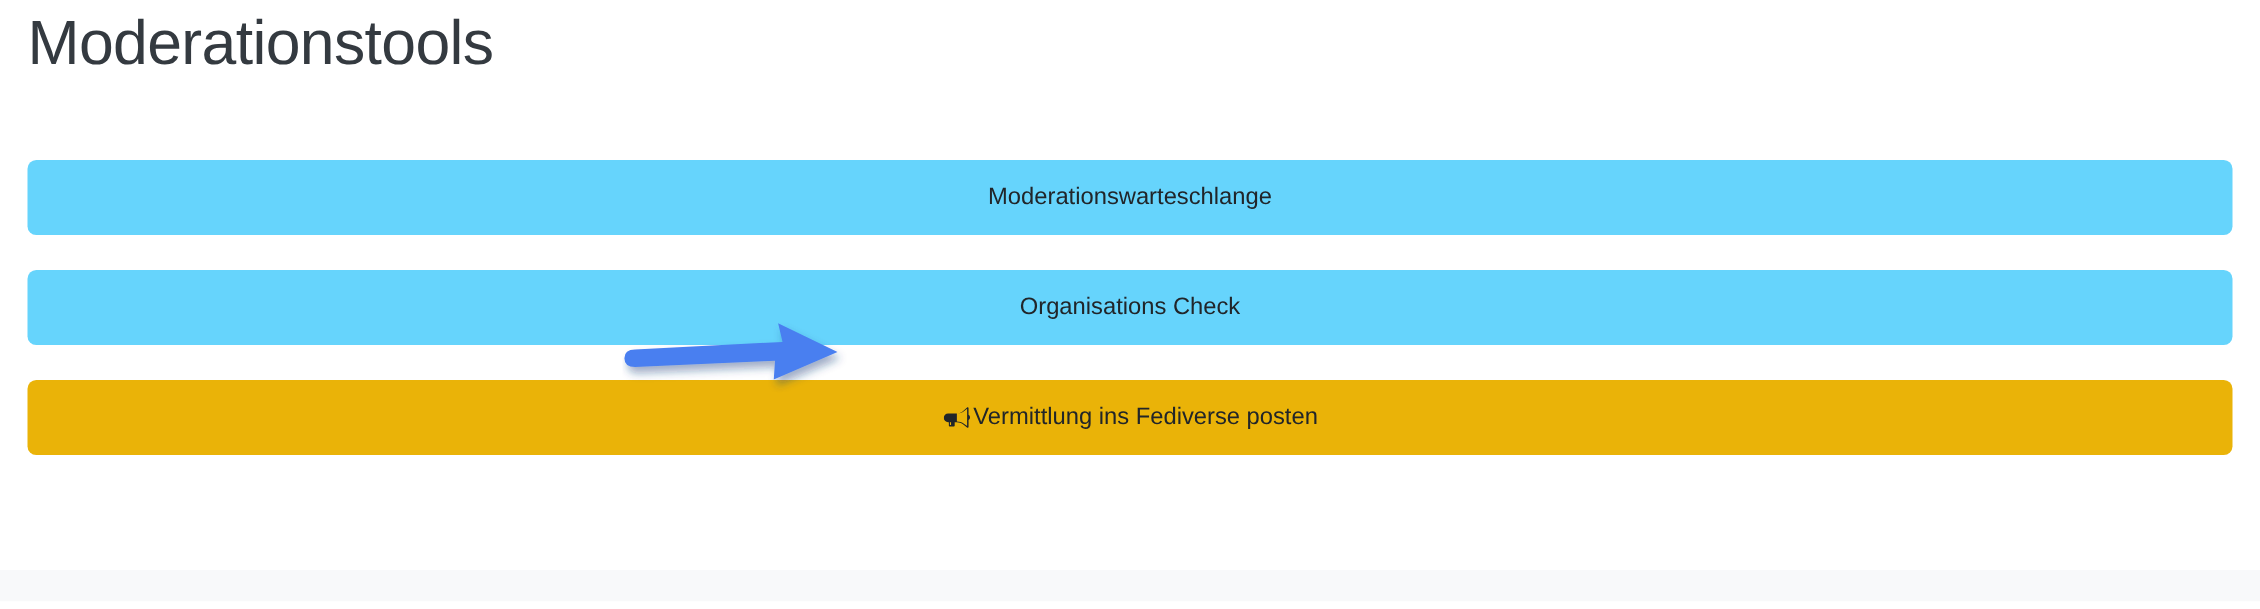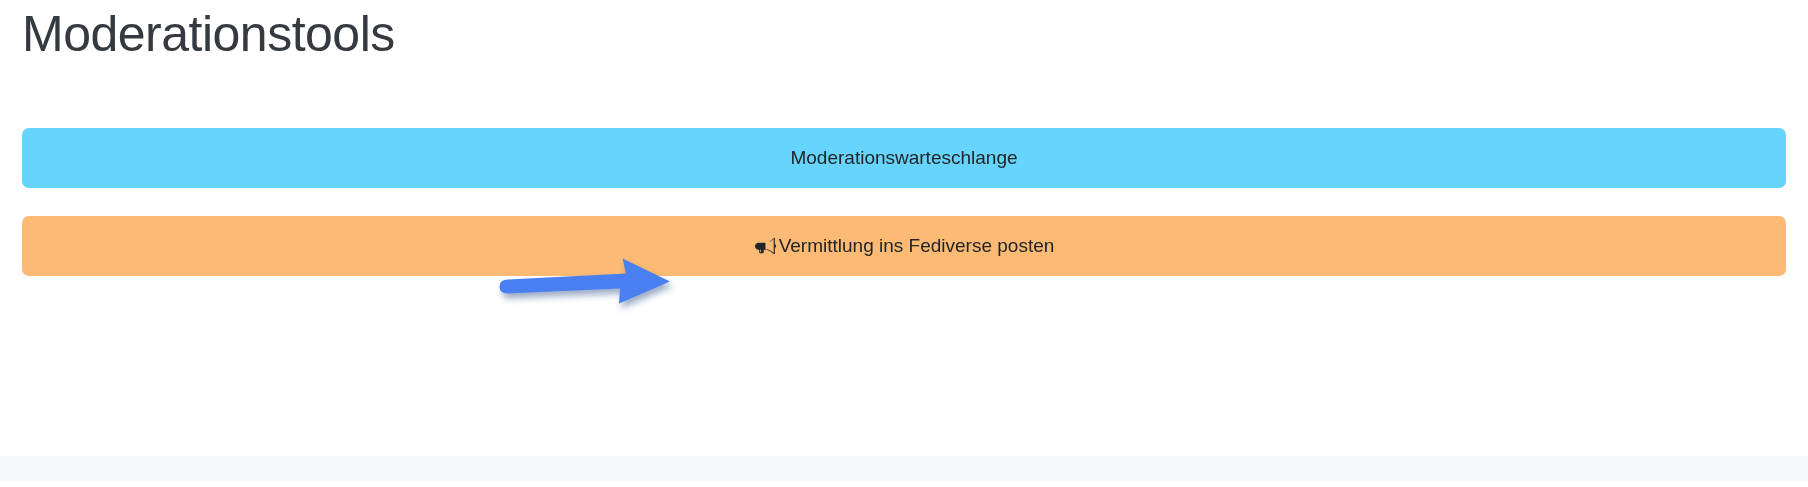--- a/index.html
+++ b/index.html
@@ -53,21 +53,21 @@
     color: #212529;
     cursor: pointer;
     margin-bottom: 28px;
     padding: 0 22px;
     text-align: center;
     white-space: nowrap;
     overflow: hidden;
   }
 
   .tool-button.cyan { background: #66d4fc; }
-  .tool-button.orange { background: #fdba74; text-align: right; }
+  .tool-button.orange { background: #eab308; text-align: right; }
   .tool-button:last-child { margin-bottom: 0; }
 
   .btn-label { display: inline-block; }
 
   .megaphone-icon {
     display: inline-flex;
     align-items: center;
     justify-content: center;
     width: 24px;
     height: 19px;
@@ -105,20 +105,23 @@
 
   <h1 class="page-title">Moderationstools</h1>
 
   <div class="button-stack">
 
     <button class="tool-button cyan">
       <span class="btn-label">Moderationswarteschlange</span>
     </button>
 
 
+    <button class="tool-button cyan">
+      <span class="btn-label">Organisations Check</span>
+    </button>
 
     <button class="tool-button orange">
       <span class="megaphone-icon">
         <svg viewBox="0 0 576 512" width="21" height="19" aria-hidden="true">
           <path fill="#212529" d="M576 240c0-23.6-12.9-44.3-32-55.4V32.1c0-8.8-7.2-16-16-16-3.6 0-7.1 1.2-10 3.4L414 110.2C378.3 136.9 334.1 152 288 152H96c-53 0-96 43-96 96s43 96 96 96h16v72c0 13.3 10.7 24 24 24h80c13.3 0 24-10.7 24-24v-72h48c46.1 0 90.3 15.1 126 41.8l104 78.7c2.9 2.2 6.4 3.4 10 3.4 8.8 0 16-7.2 16-16V295.4c19.1-11.1 32-31.8 32-55.4zM160 408h-24v-64h24v64zm352 21.7l-69.3-52.4C401 346.1 345.4 328 288 328v-176c57.4 0 113-18.1 154.7-49.3L512 50.3v379.4z"></path>
         </svg>
       </span>
       <span class="btn-label">Vermittlung ins Fediverse posten</span>
     </button>
 

